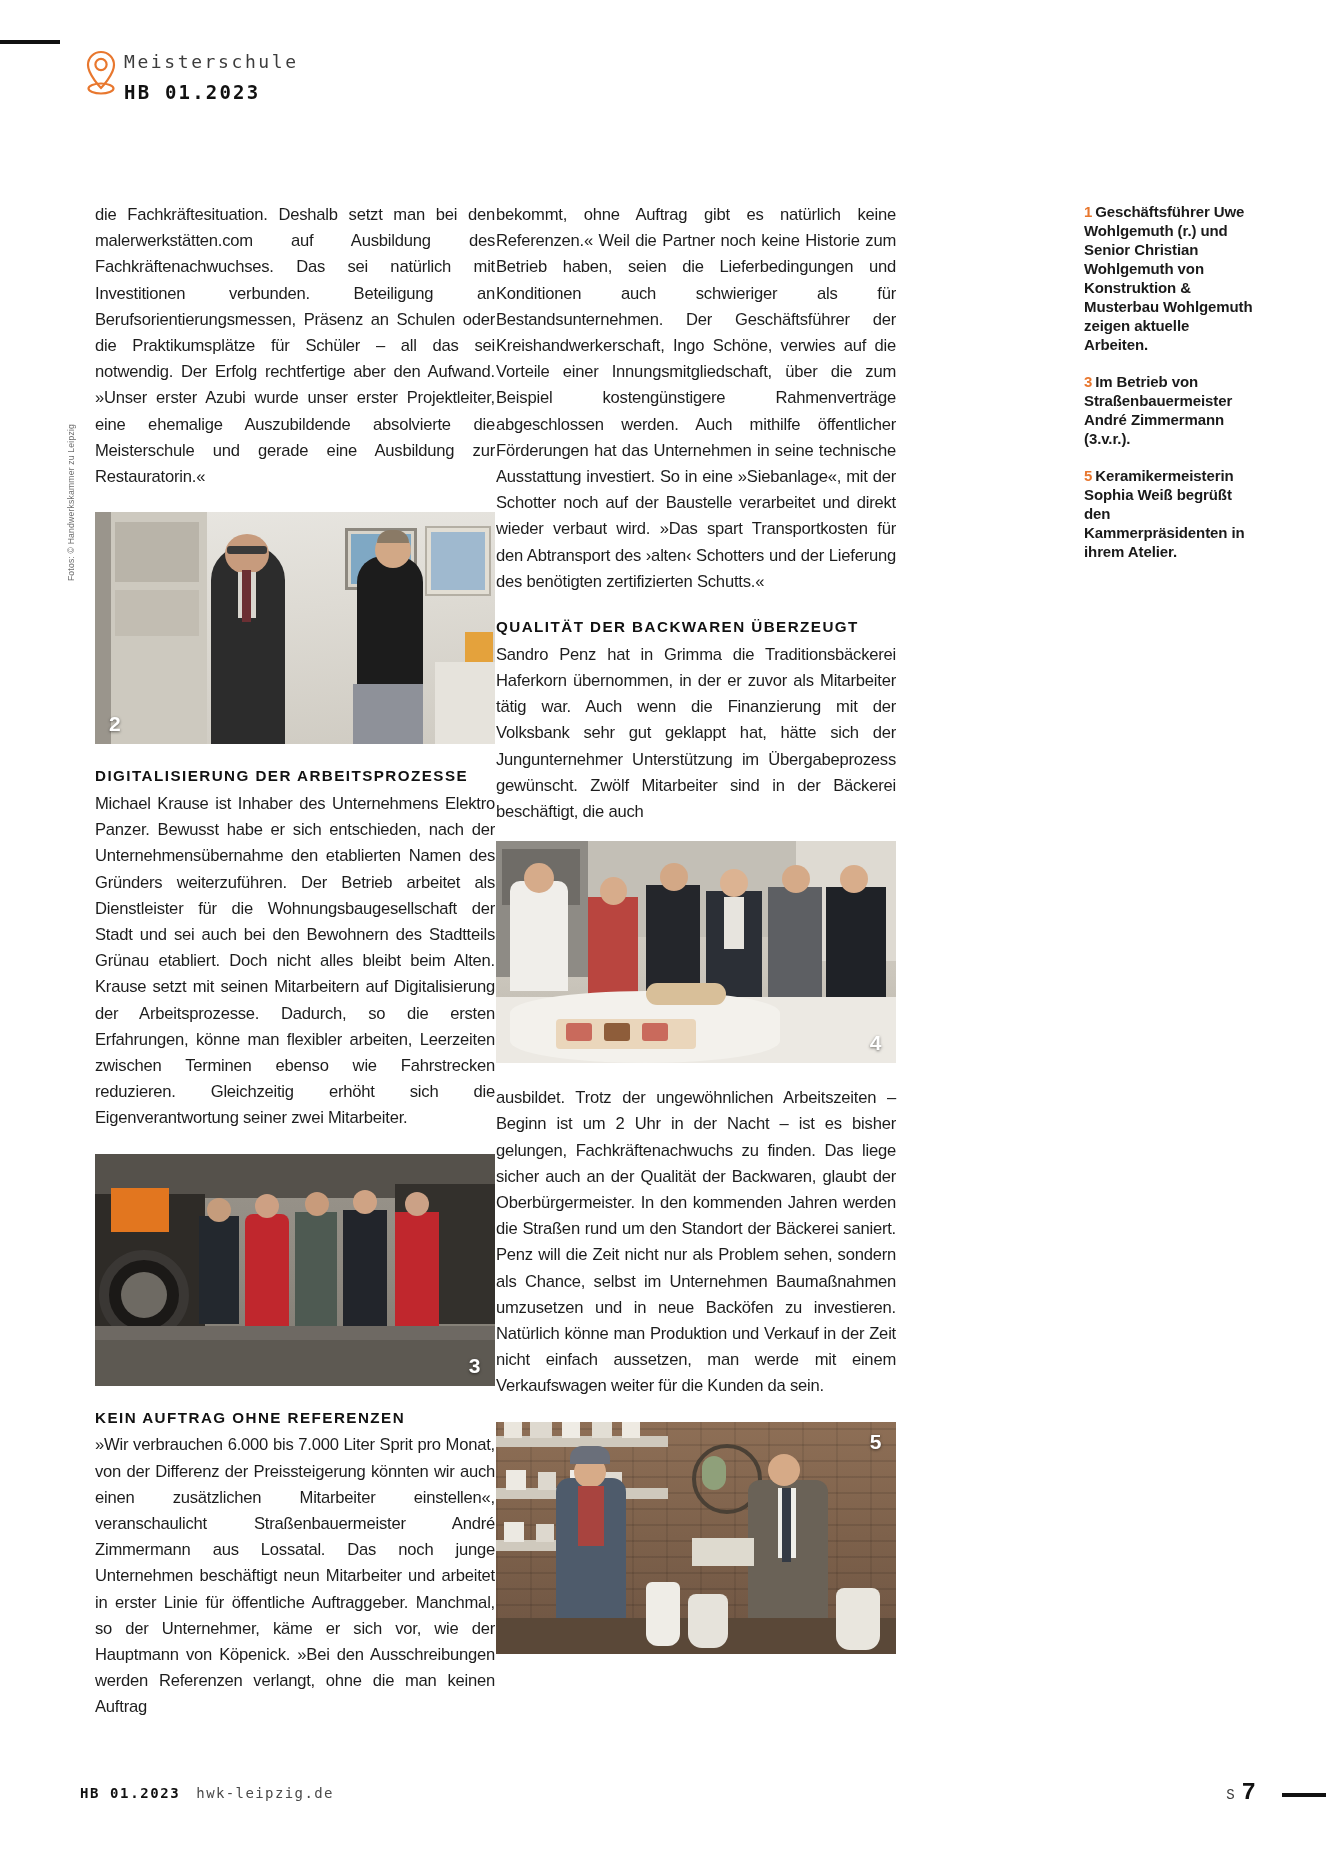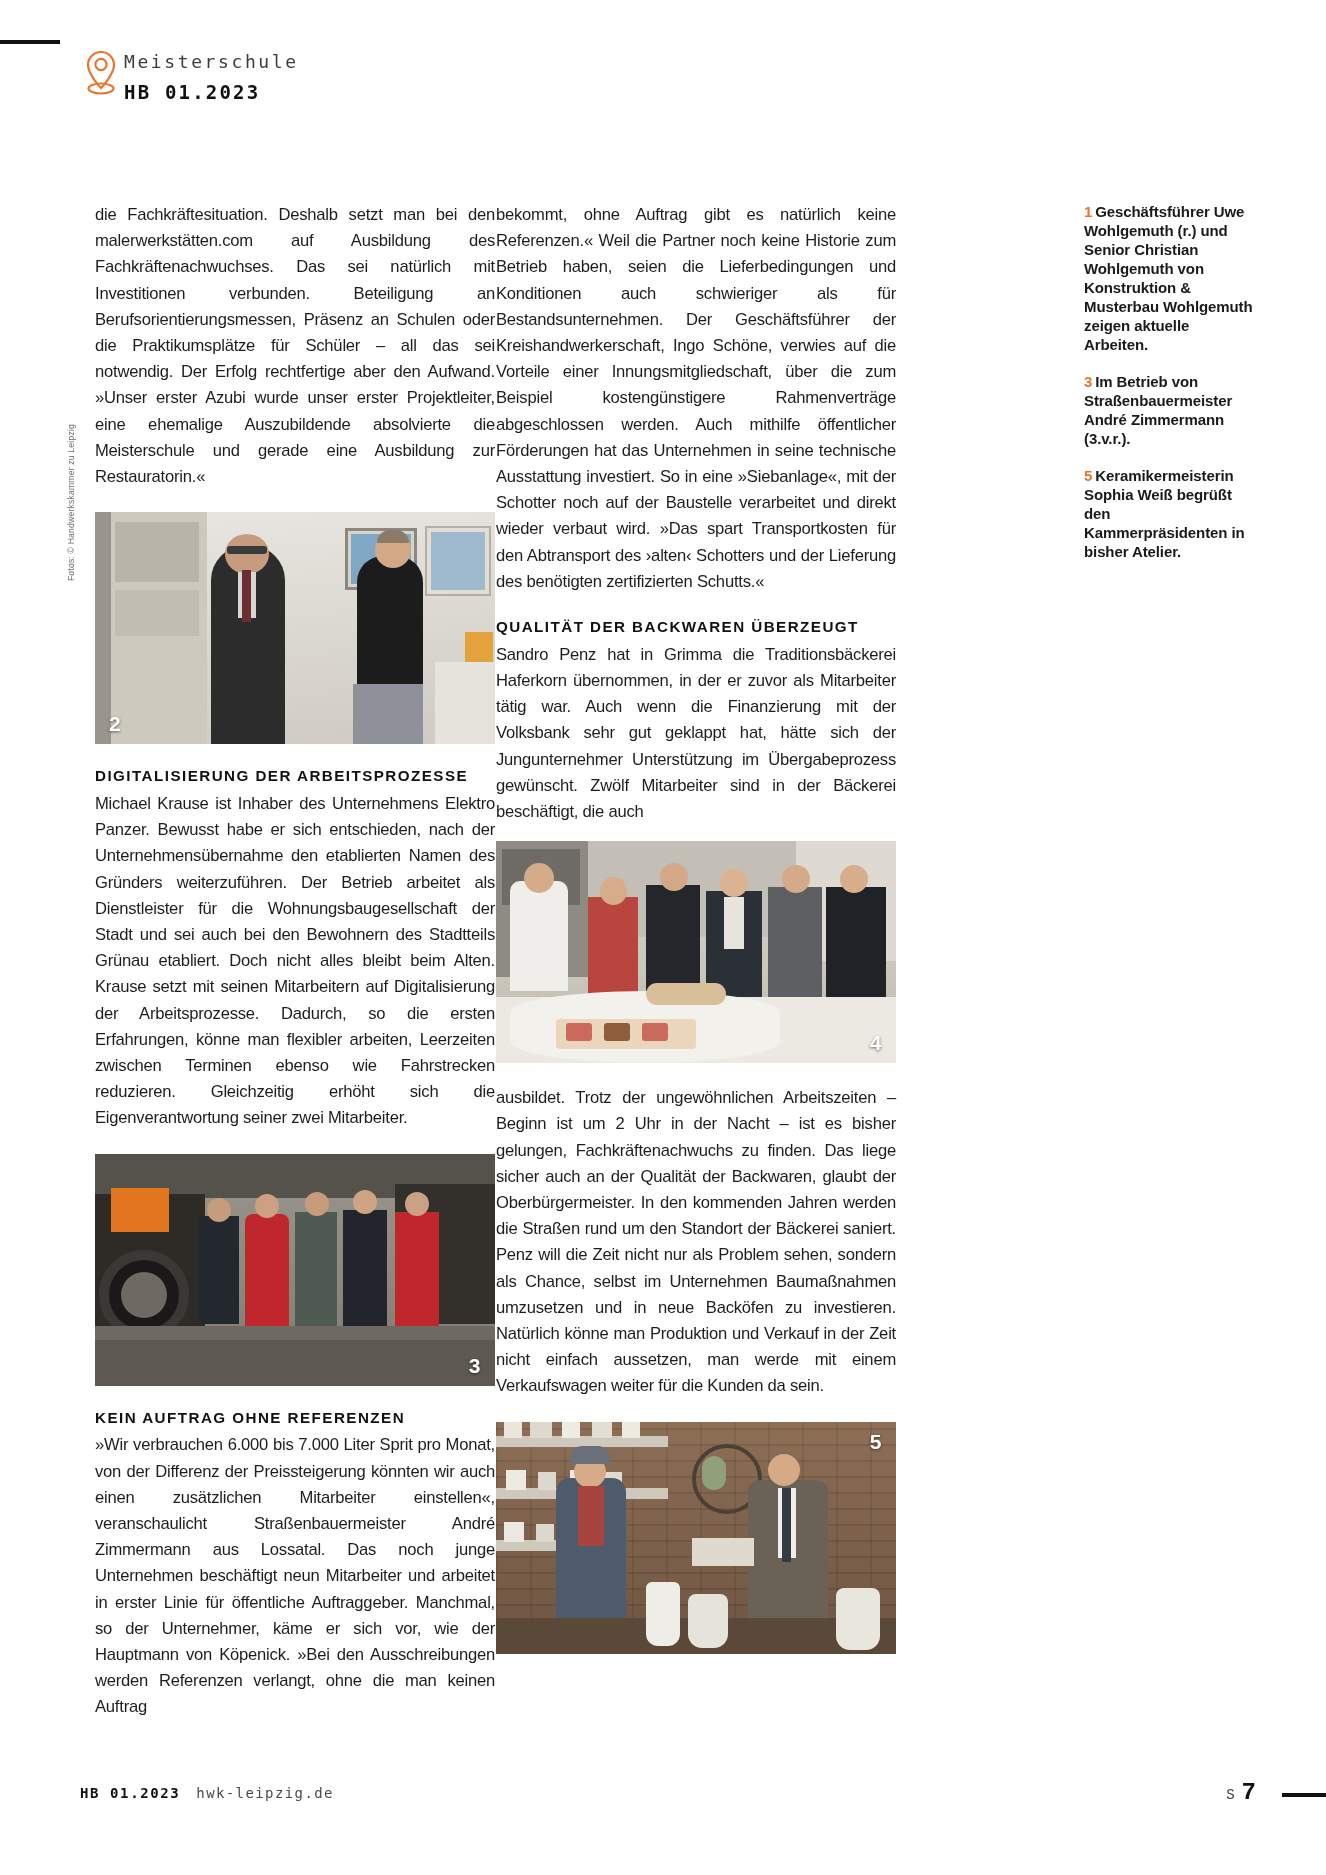--- a/index.html
+++ b/index.html
@@ -288,21 +288,21 @@
 </div>
 
 <div class="col col-3">
   <div class="caption">
     <span class="num">1</span><span>Geschäftsführer Uwe Wohlgemuth (r.) und Senior Christian Wohlgemuth von Konstruktion &amp; Musterbau Wohlgemuth zeigen aktuelle Arbeiten.</span>
   </div>
   <div class="caption">
     <span class="num">3</span><span>Im Betrieb von Straßenbauermeister André Zimmermann (3.v.r.).</span>
   </div>
   <div class="caption">
-    <span class="num">5</span><span>Keramikermeisterin Sophia Weiß begrüßt den Kammerpräsidenten in bisher Atelier.</span>
+    <span class="num">5</span><span>Keramikermeisterin Sophia Weiß begrüßt den Kammerpräsidenten in ihrem Atelier.</span>
   </div>
 </div>
 
 <div class="footer">
   <div class="footer-left">
     <span class="footer-issue">HB 01.2023</span><span class="footer-url">hwk-leipzig.de</span>
   </div>
   <div class="footer-right">
     <span class="footer-s">S</span><span class="footer-page">7</span>
   </div>

